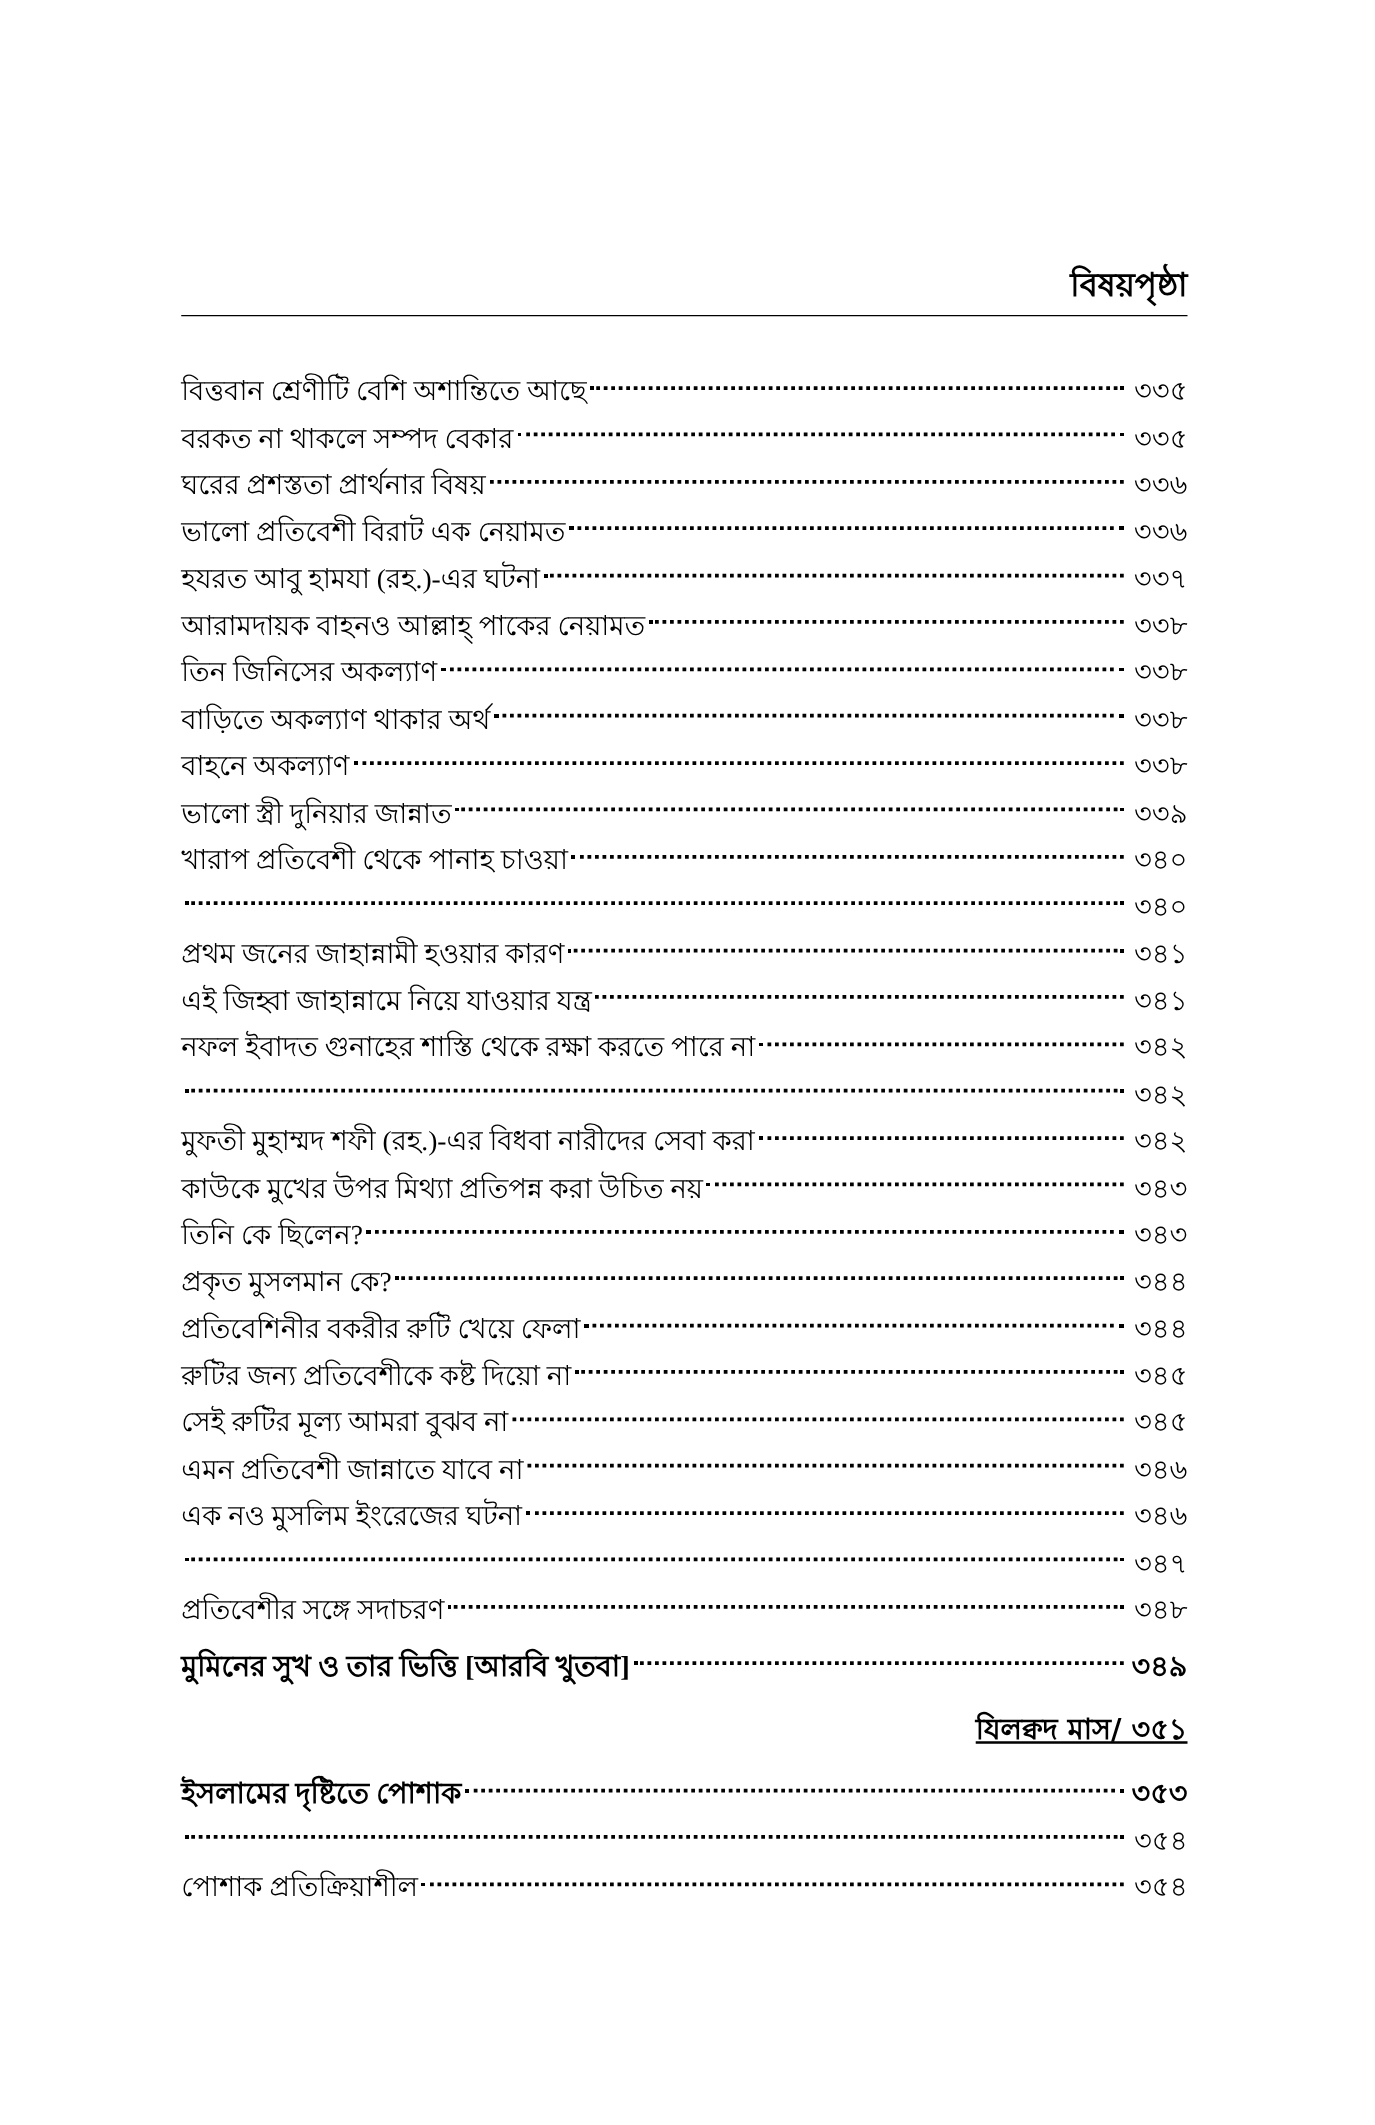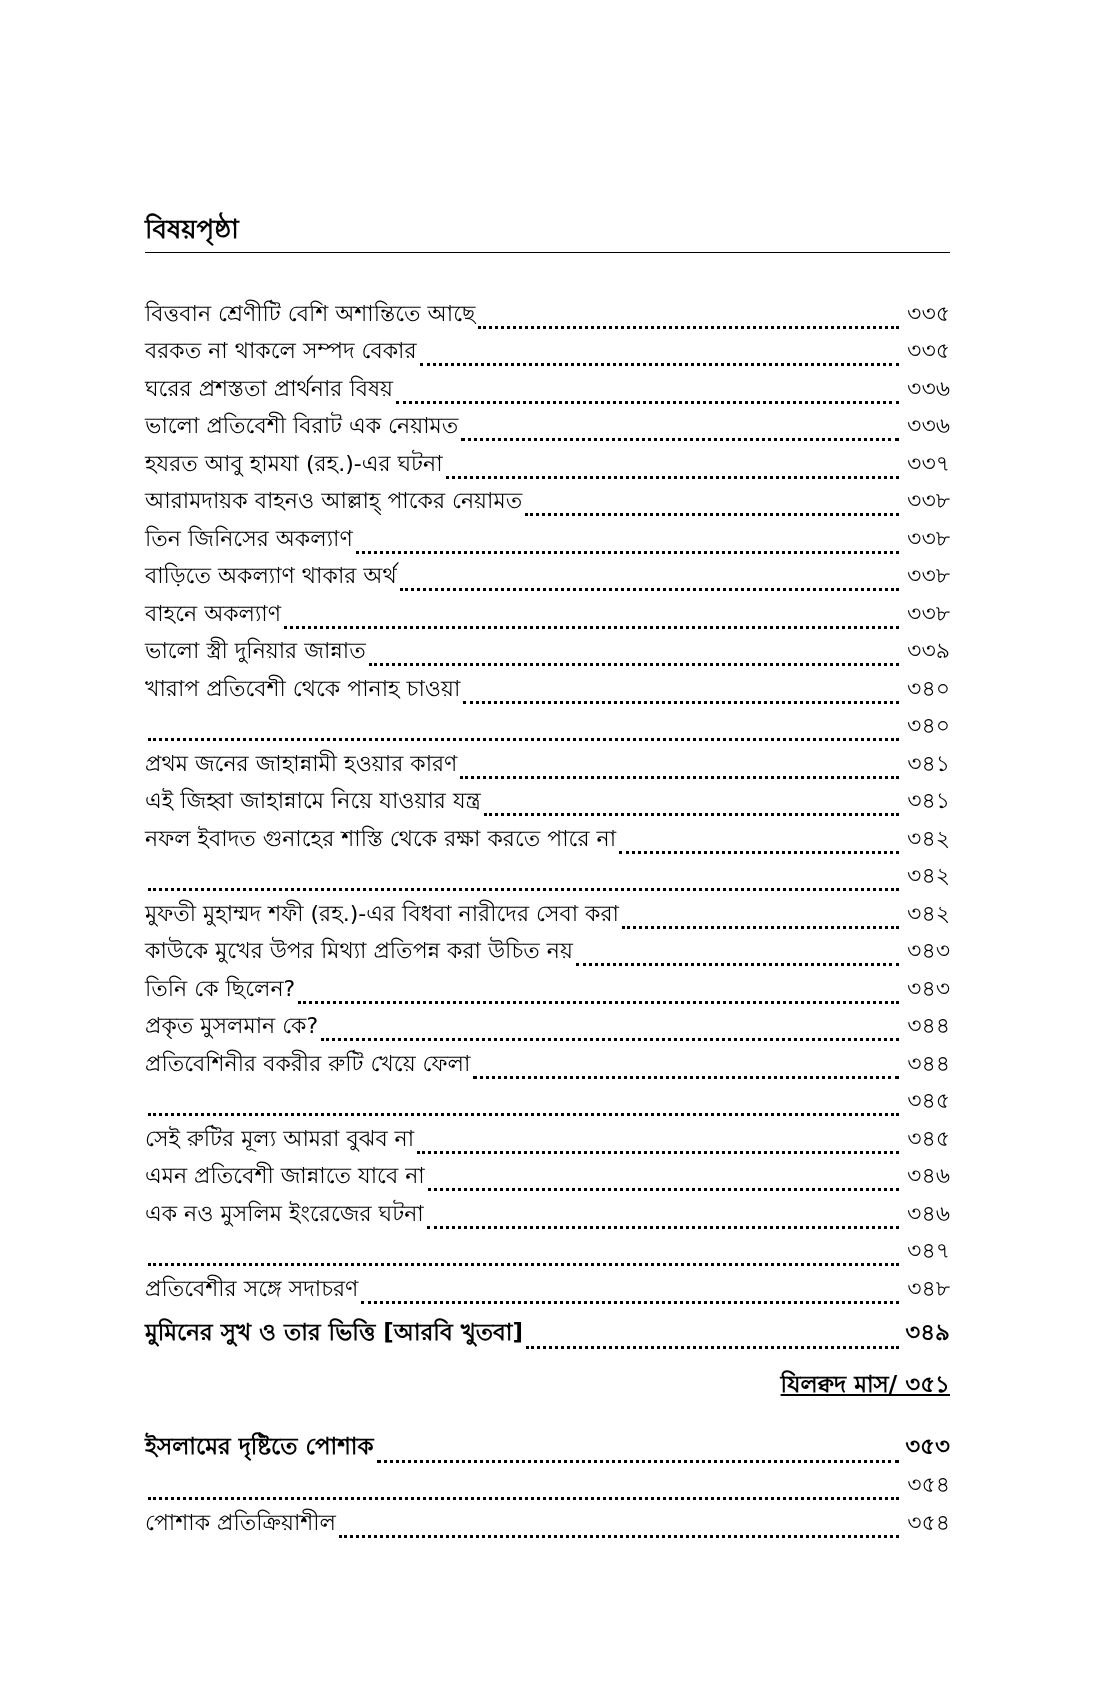--- a/index.html
+++ b/index.html
@@ -2,27 +2,27 @@
 <html><head>
   <meta charset="utf-8">
   <style>
     html, body { margin: 0; padding: 0; background: #ffffff; }
     body {
       width: 1100px; height: 1700px; position: relative; overflow: hidden;
       font-family: "DejaVu Sans", "Liberation Sans", sans-serif; color: #000;
     }
     .page { position: absolute; left: 145px; top: 210px; width: 805px; }
     .head {
-      display: flex; justify-content: flex-start; align-items: flex-end;
+      display: flex; justify-content: flex-end; align-items: flex-end;
       font-weight: bold; font-size: 26px; line-height: 38px;
       border-bottom: 1.5px solid #000; padding-bottom: 4px;
     }
     .list { margin-top: 42px; }
     .row {
-      display: flex; align-items: flex-end; height: 37.5px; font-size: 22px; white-space: nowrap;
+      display: flex; align-items: center; height: 37.5px; font-size: 22px; white-space: nowrap; font-family: Liberation Serif, serif;
     }
     .row .t { flex: 0 0 auto; }
     .row .d {
       flex: 1 1 auto; overflow: hidden; margin: 0 3px;
       border-bottom: 3px dotted #000; transform: translateY(-4px); height: 1px;
     }
     .row .p { flex: 0 0 auto; min-width: 48px; text-align: right; }
     .row.bold { font-weight: bold; font-size: 23px; margin-top: 8px; }
     .section {
       text-align: right; font-weight: bold; font-size: 23px; height: 58px; line-height: 58px;
@@ -137,20 +137,21 @@
         <span class="t">প্রকৃত মুসলমান কে?</span>
         <span class="d"></span>
         <span class="p">৩৪৪</span>
       </div>
       <div class="row">
         <span class="t">প্রতিবেশিনীর বকরীর রুটি খেয়ে ফেলা</span>
         <span class="d"></span>
         <span class="p">৩৪৪</span>
       </div>
       <div class="row">
+        <span class="t">রুটির জন্য প্রতিবেশীকে কষ্ট দিয়ো না</span>
         <span class="d"></span>
         <span class="p">৩৪৫</span>
       </div>
       <div class="row">
         <span class="t">সেই রুটির মূল্য আমরা বুঝব না</span>
         <span class="d"></span>
         <span class="p">৩৪৫</span>
       </div>
       <div class="row">
         <span class="t">এমন প্রতিবেশী জান্নাতে যাবে না</span>
@@ -174,21 +175,21 @@
     </div>
 
   <div class="row bold">
     <span class="t">মুমিনের সুখ ও তার ভিত্তি [আরবি খুতবা]</span>
     <span class="d"></span>
     <span class="p">৩৪৯</span>
   </div>
 
   <div class="section">যিলক্বদ মাস/ ৩৫১</div>
 
-  <div class="row bold" style="margin-top:16px">
+  <div class="row bold" style="margin-top:4px">
     <span class="t">ইসলামের দৃষ্টিতে পোশাক</span>
     <span class="d"></span>
     <span class="p">৩৫৩</span>
   </div>
 
   <div id="section-entries">
       <div class="row">
         <span class="d"></span>
         <span class="p">৩৫৪</span>
       </div>

